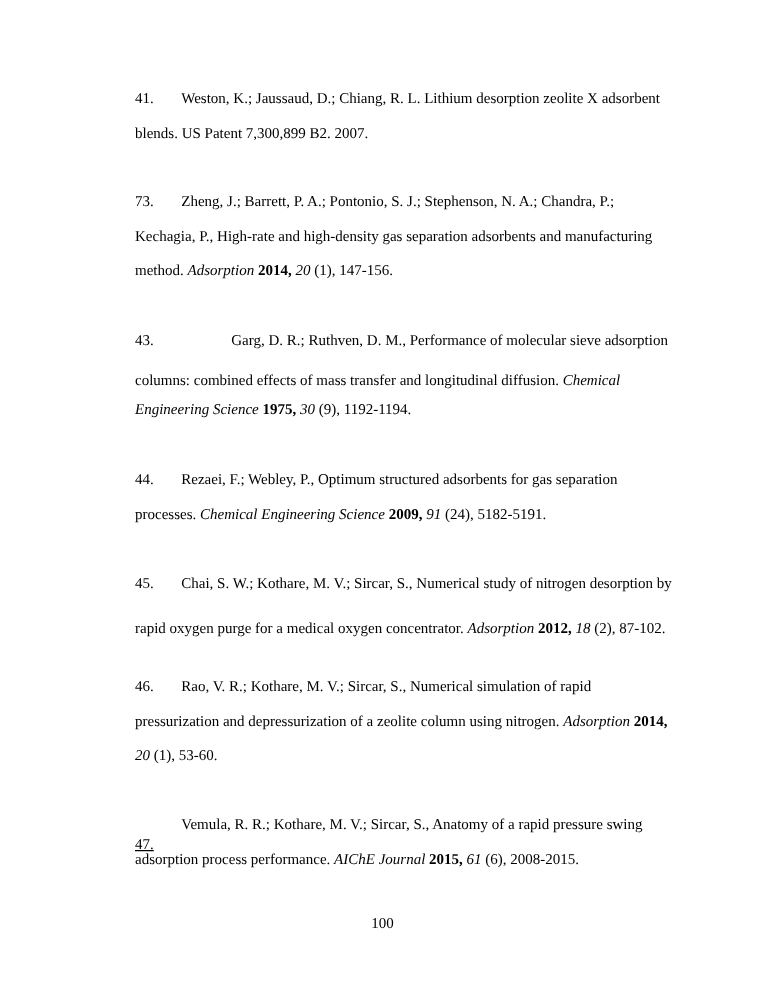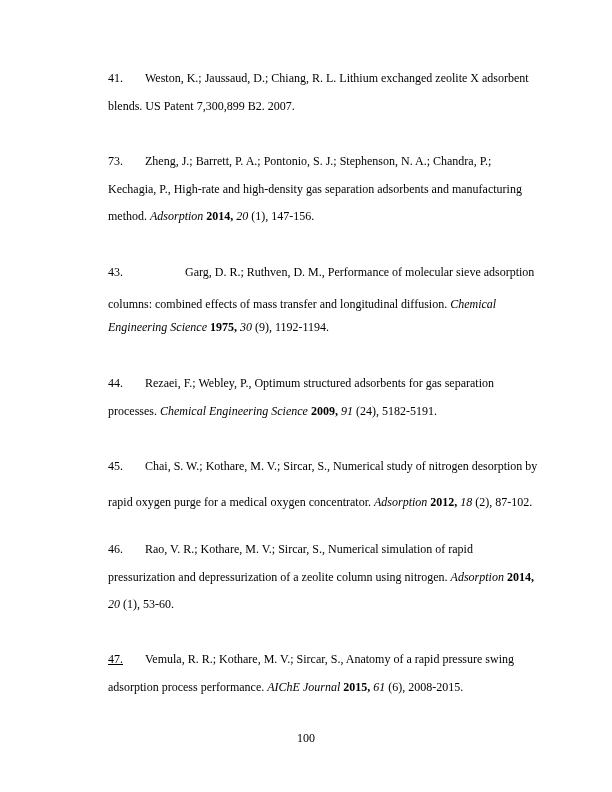--- a/index.html
+++ b/index.html
@@ -15,21 +15,21 @@
   .page-number { position: absolute; top: 731px; left: 0; width: 612px; text-align: center;
                  font-size: 12px; line-height: 14px; }
 </style>
 </head>
 <body>
 
 <div class="page">
   <div id="refs">
       <div class="ref" style="top: 71px;">
         <span class="line num" style="top: 0px;">41.</span>
-        <div class="line first" style="top: 0px;"><span>Weston, K.; Jaussaud, D.; Chiang, R. L. Lithium exchanged zeolite X adsorbent</span></div>
+        <div class="line first" style="top: 0px;"><span>Weston, K.; Jaussaud, D.; Chiang, R. L. Lithium desorption zeolite X adsorbent</span></div>
         <div class="line" style="top: 28px;"><span>blends. US Patent 7,300,899 B2. 2007.</span></div>
       </div>
       <div class="ref" style="top: 154px;">
         <span class="line num" style="top: 0px;">73.</span>
         <div class="line first" style="top: 0px;"><span>Zheng, J.; Barrett, P. A.; Pontonio, S. J.; Stephenson, N. A.; Chandra, P.;</span></div>
         <div class="line" style="top: 28px;"><span>Kechagia, P., High-rate and high-density gas separation adsorbents and manufacturing</span></div>
         <div class="line" style="top: 55px;"><span>method. </span><span class="i">Adsorption</span><span> </span><span class="b">2014,</span><span> </span><span class="i">20</span><span> (1), 147-156.</span></div>
       </div>
       <div class="ref" style="top: 265px;">
         <span class="line num" style="top: 0px;">43.</span>
@@ -47,19 +47,19 @@
         <div class="line first" style="top: 0px;"><span>Chai, S. W.; Kothare, M. V.; Sircar, S., Numerical study of nitrogen desorption by</span></div>
         <div class="line" style="top: 24px; margin-top: 12px;"><span>rapid oxygen purge for a medical oxygen concentrator. </span><span class="i">Adsorption</span><span> </span><span class="b">2012,</span><span> </span><span class="i">18</span><span> (2), 87-102.</span></div>
       </div>
       <div class="ref" style="top: 542px;">
         <span class="line num" style="top: 0px;">46.</span>
         <div class="line first" style="top: 0px;"><span>Rao, V. R.; Kothare, M. V.; Sircar, S., Numerical simulation of rapid</span></div>
         <div class="line" style="top: 28px;"><span>pressurization and depressurization of a zeolite column using nitrogen. </span><span class="i">Adsorption</span><span> </span><span class="b">2014,</span></div>
         <div class="line" style="top: 55px;"><span class="i">20</span><span> (1), 53-60.</span></div>
       </div>
       <div class="ref" style="top: 652px;">
-        <span class="line num" style="top: 0px; text-decoration: underline;">47.</span>
+        <span class="line num" style="top: 16px; text-decoration: underline;">47.</span>
         <div class="line first" style="top: 0px;"><span>Vemula, R. R.; Kothare, M. V.; Sircar, S., Anatomy of a rapid pressure swing</span></div>
         <div class="line" style="top: 28px;"><span>adsorption process performance. </span><span class="i">AIChE Journal</span><span> </span><span class="b">2015,</span><span> </span><span class="i">61</span><span> (6), 2008-2015.</span></div>
       </div>
     </div>
   <div class="page-number">100</div>
 </div>
 
 </body></html>

